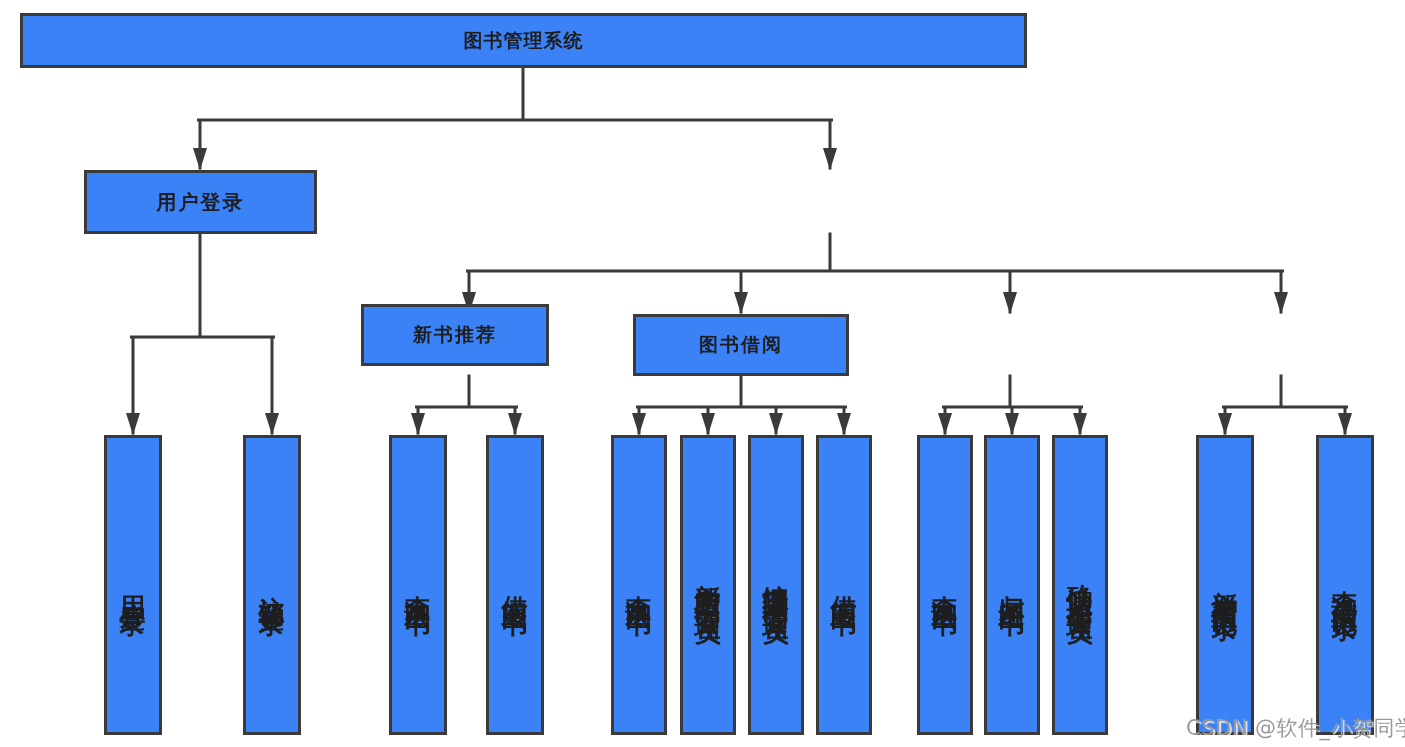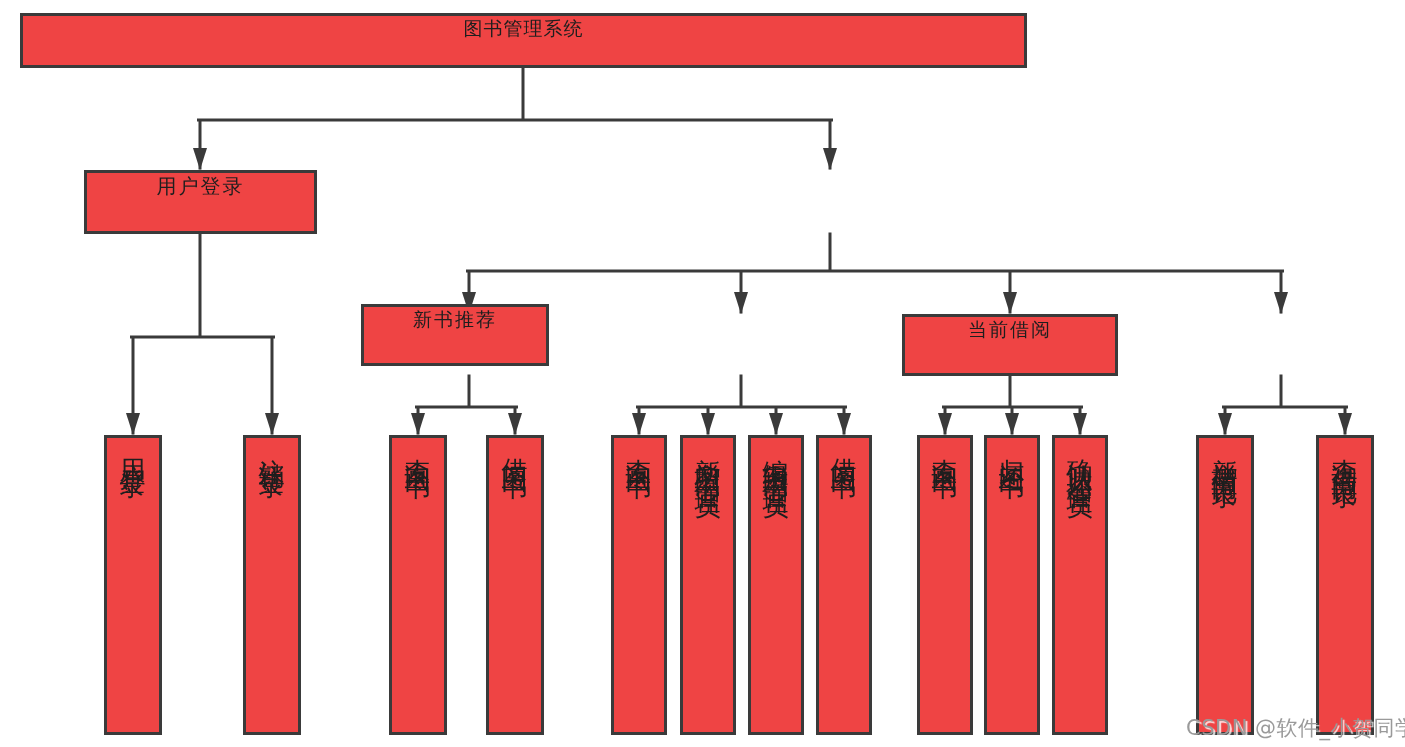--- a/index.html
+++ b/index.html
@@ -26,26 +26,27 @@
   svg.connectors path {
     stroke: var(--line);
     stroke-width: 3;
     fill: none;
     stroke-linecap: square;
   }
   svg.connectors polygon.arrowhead { fill: var(--line); }
   .node {
     position: absolute;
     box-sizing: border-box;
-    background: #ef4444;
+    background: #3b82f6;
     border: 3px solid var(--line);
     display: flex;
-    align-items: flex-start;
+    align-items: center;
     justify-content: center;
     text-align: center;
+    font-weight: bold;
   }
   .node-root  { font-size: 19px; letter-spacing: 1px; }
   .node-l1    { font-size: 20px; letter-spacing: 2px; }
   .node-l2    { font-size: 19px; letter-spacing: 2px; }
   .leaf .vtext {
     writing-mode: vertical-rl;
     text-orientation: mixed;
     font-size: 26px;
     letter-spacing: 5px;
     line-height: 1;
@@ -100,22 +101,22 @@
     <span>图书管理系统</span>
   </div>
 
   <div class="node node-l1" style="left:84px; top:170px; width:233px; height:64px;">
     <span>用户登录</span>
   </div>
 
   <div class="node node-l2" style="left:361px; top:304px; width:188px; height:62px;">
     <span>新书推荐</span>
   </div>
-  <div class="node node-l2" style="left:902px; top:314px; width:216px; height:62px;">
-    <span>当前借阅</span>
+  <div class="node node-l2" style="left:633px; top:314px; width:216px; height:62px;">
+    <span>图书借阅</span>
   </div>
 
   <div class="node leaf" style="left:104px; top:435px; width:58px; height:300px;">
     <span class="vtext">用户登录</span>
   </div>
   <div class="node leaf" style="left:243px; top:435px; width:58px; height:300px;">
     <span class="vtext">注销登录</span>
   </div>
 
   <div class="node leaf" style="left:389px; top:435px; width:58px; height:300px;">

